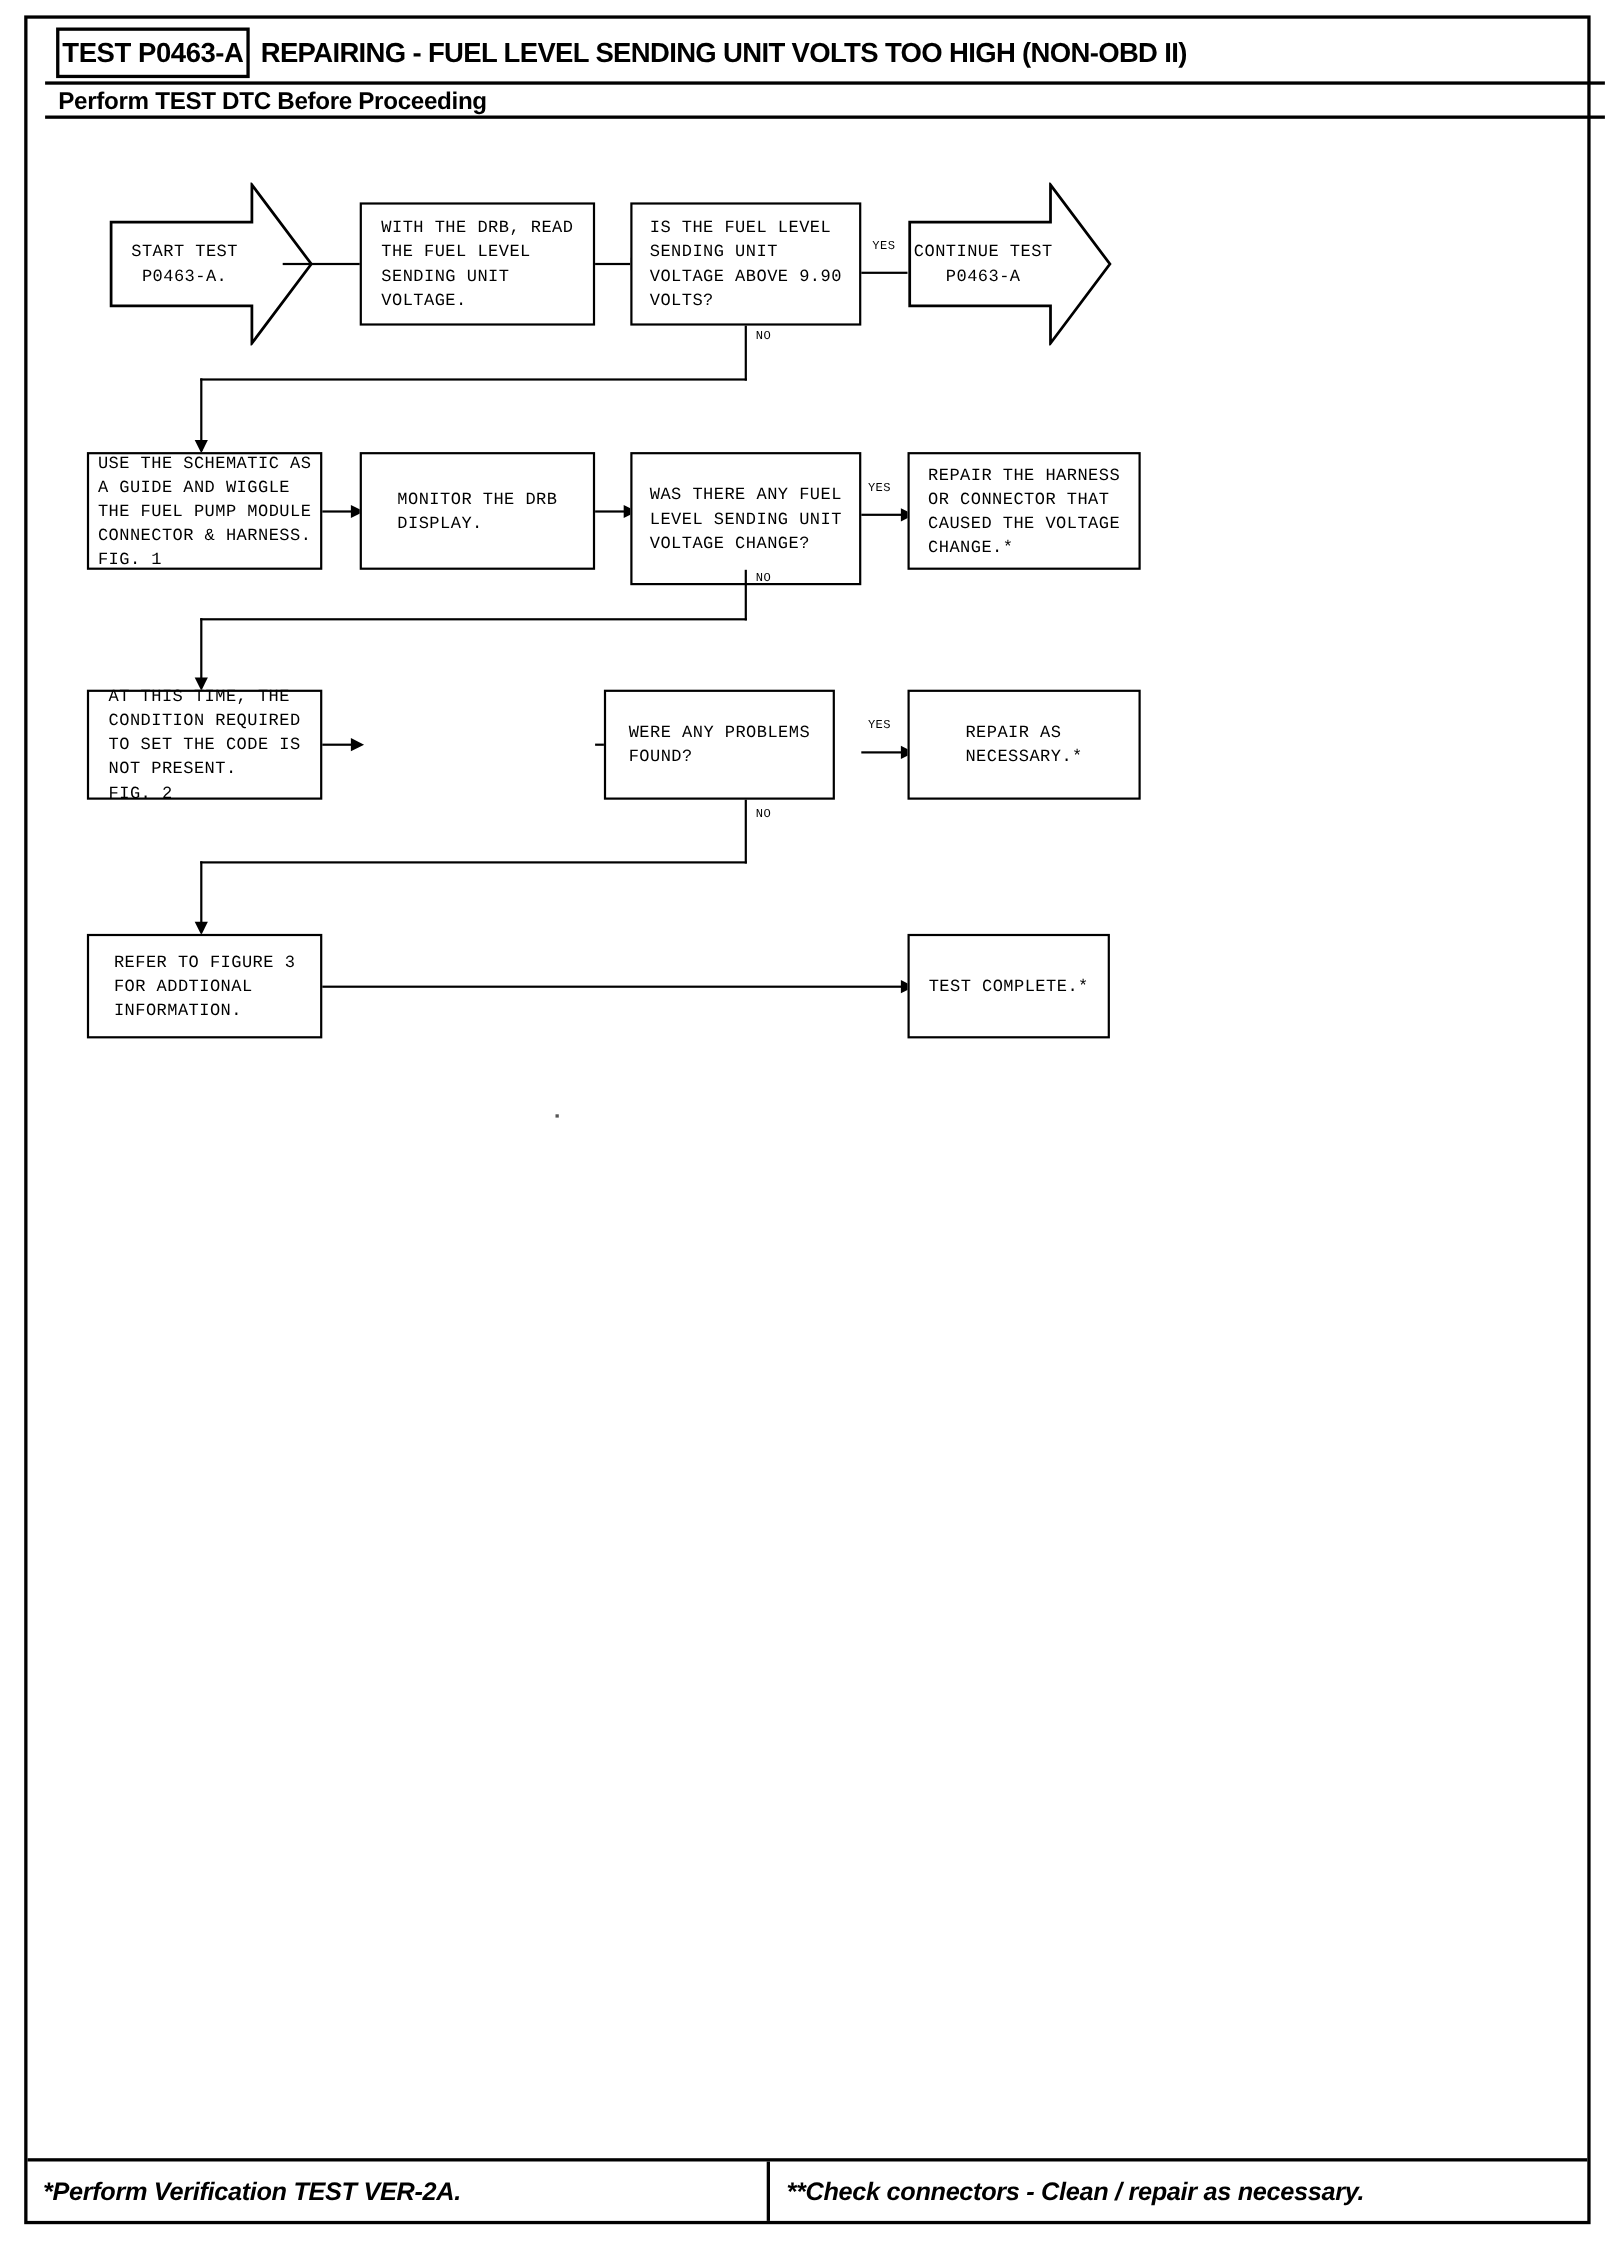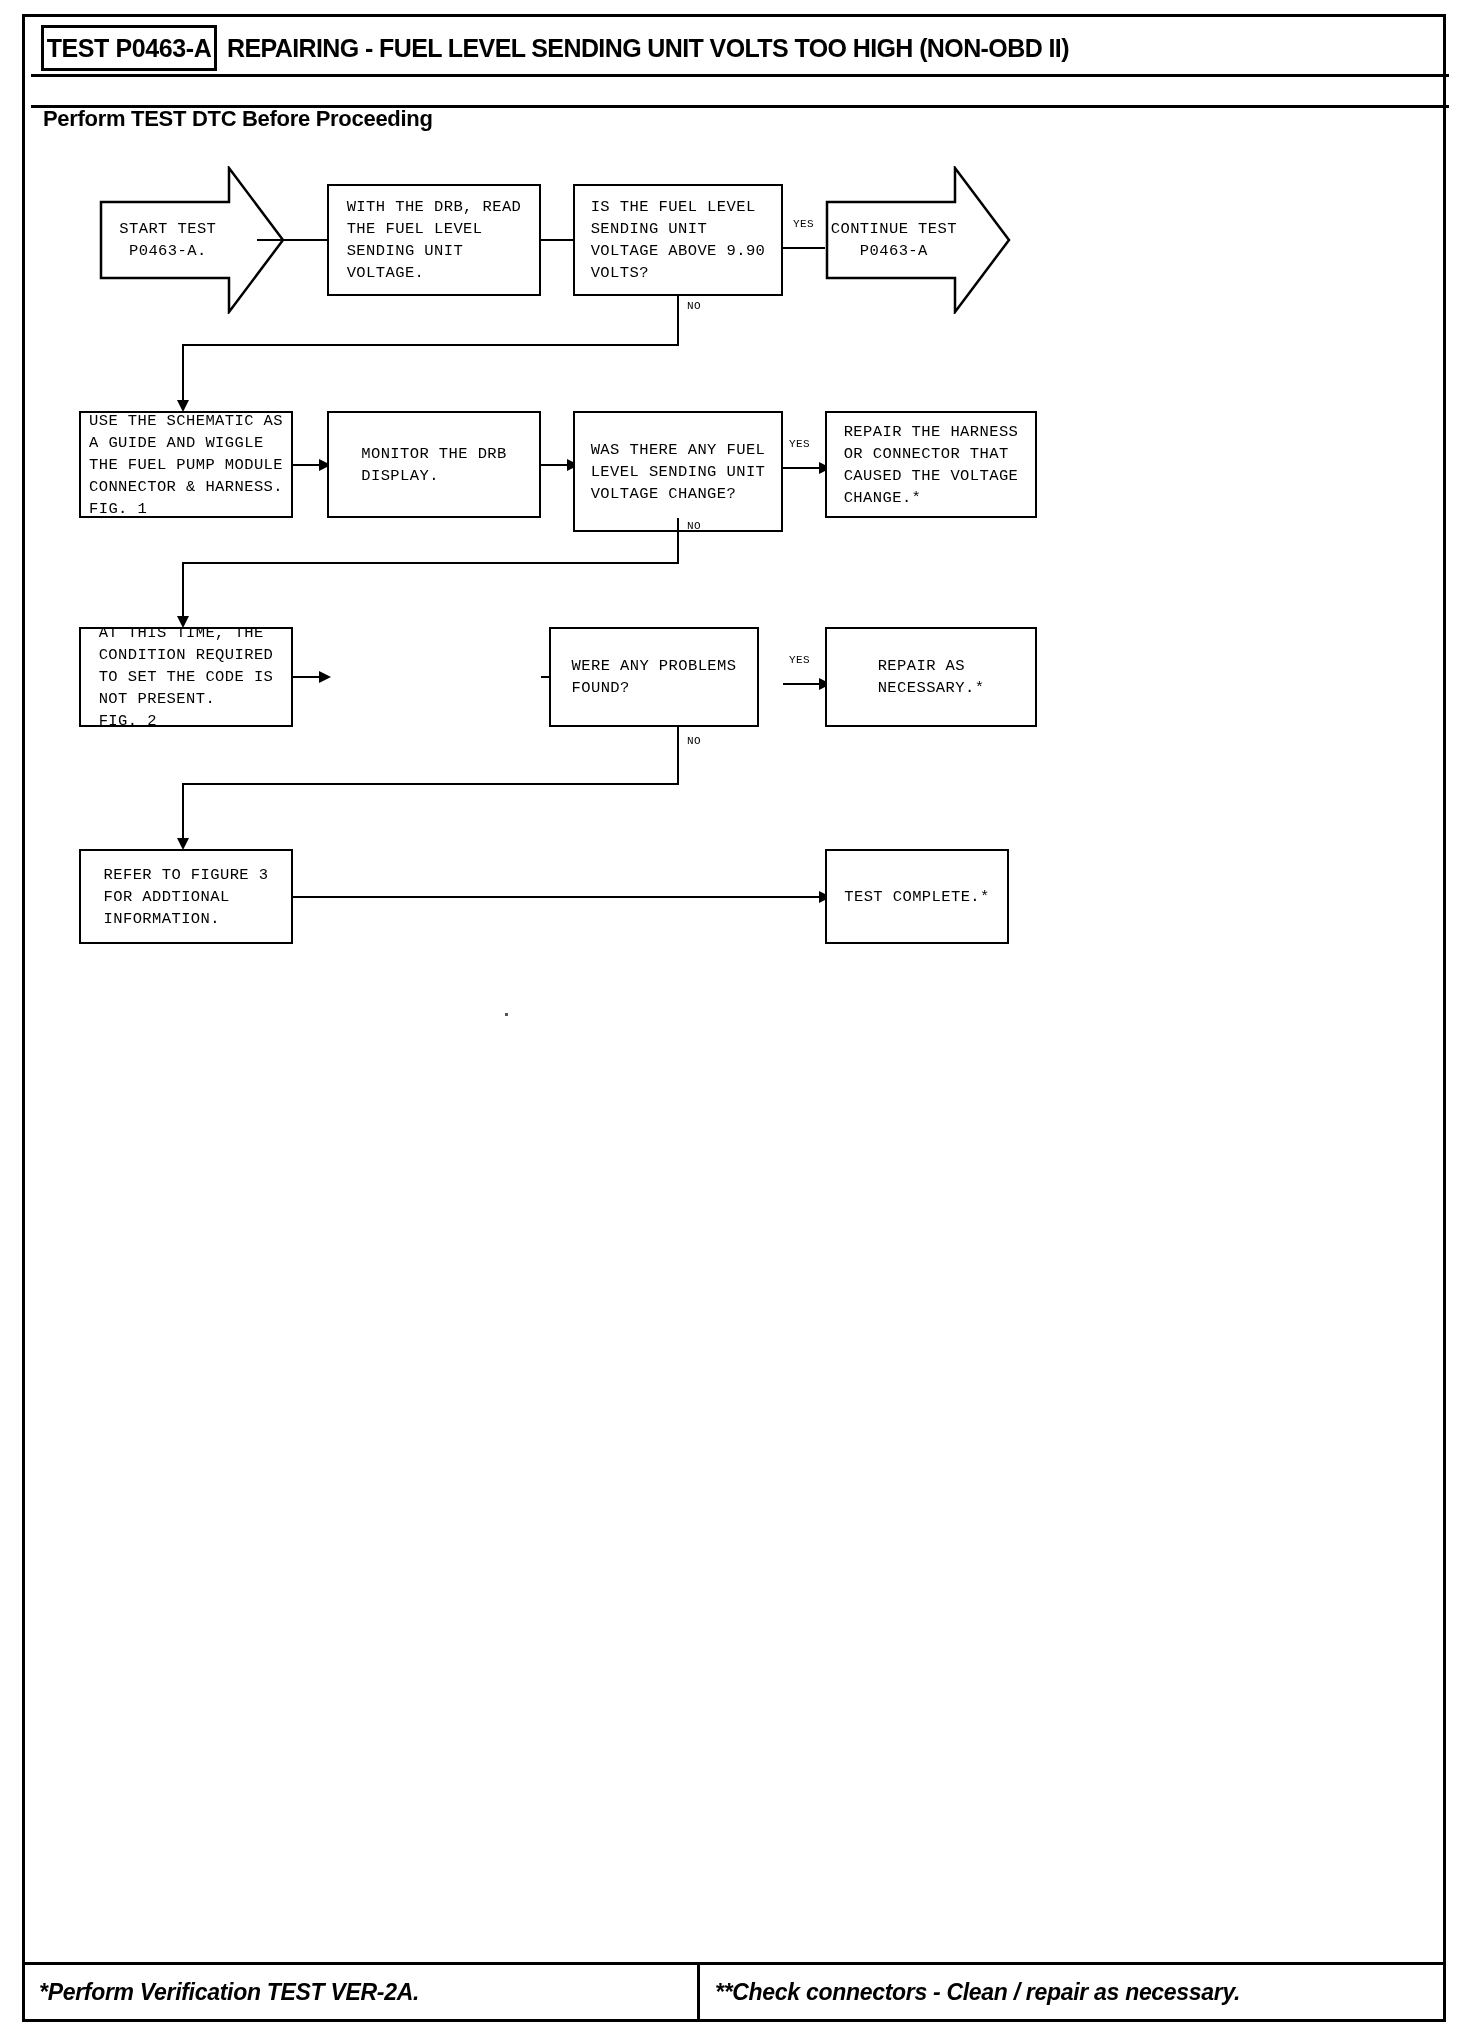--- a/index.html
+++ b/index.html
@@ -2,31 +2,31 @@
 <html><head>
 <meta charset="utf-8">
 <style>
   html,body{margin:0;padding:0;background:#fff;}
   body{width:1472px;height:2040px;font-family:"Liberation Sans",sans-serif;position:relative;}
 
   .page{position:absolute;left:22px;top:14px;width:1424px;height:2008px;
         border:3px solid #000;box-sizing:border-box;background:#fff;}
 
   
-  .hdr{position:absolute;left:6px;top:0;width:100%;height:80px;}
+  .hdr{position:absolute;left:16px;top:0;width:100%;height:80px;}
   .hdr-code{position:absolute;left:10px;top:8px;width:176px;height:46px;
             border:3px solid #000;box-sizing:border-box;
             display:flex;align-items:center;justify-content:center;
             font-weight:bold;font-size:25px;letter-spacing:-.4px;}
   .hdr-title{position:absolute;left:196px;top:10px;right:6px;height:42px;
              display:flex;align-items:center;
              font-weight:bold;font-size:25px;letter-spacing:-.6px;}
   .hdr-rule{position:absolute;left:0;top:57px;width:100%;height:3px;background:#000;}
   .hdr-sub{position:absolute;left:12px;top:60px;height:30px;display:flex;align-items:center;
-           font-weight:bold;font-size:22px;letter-spacing:-.3px;margin-top:27px;}
+           font-weight:bold;font-size:22px;letter-spacing:-.3px;}
   .hdr-rule2{position:absolute;left:0;top:88px;width:100%;height:3px;background:#000;}
 
   
   .canvas{position:absolute;left:0;top:91px;width:100%;height:1818px;}
 
   .node{position:absolute;box-sizing:border-box;border:2px solid #000;background:#fff;
         display:flex;align-items:center;justify-content:center;text-align:left;
         font-family:"Liberation Mono","DejaVu Sans Mono",monospace;
         font-size:15.5px;line-height:22px;letter-spacing:.4px;padding:4px 6px;}
 

